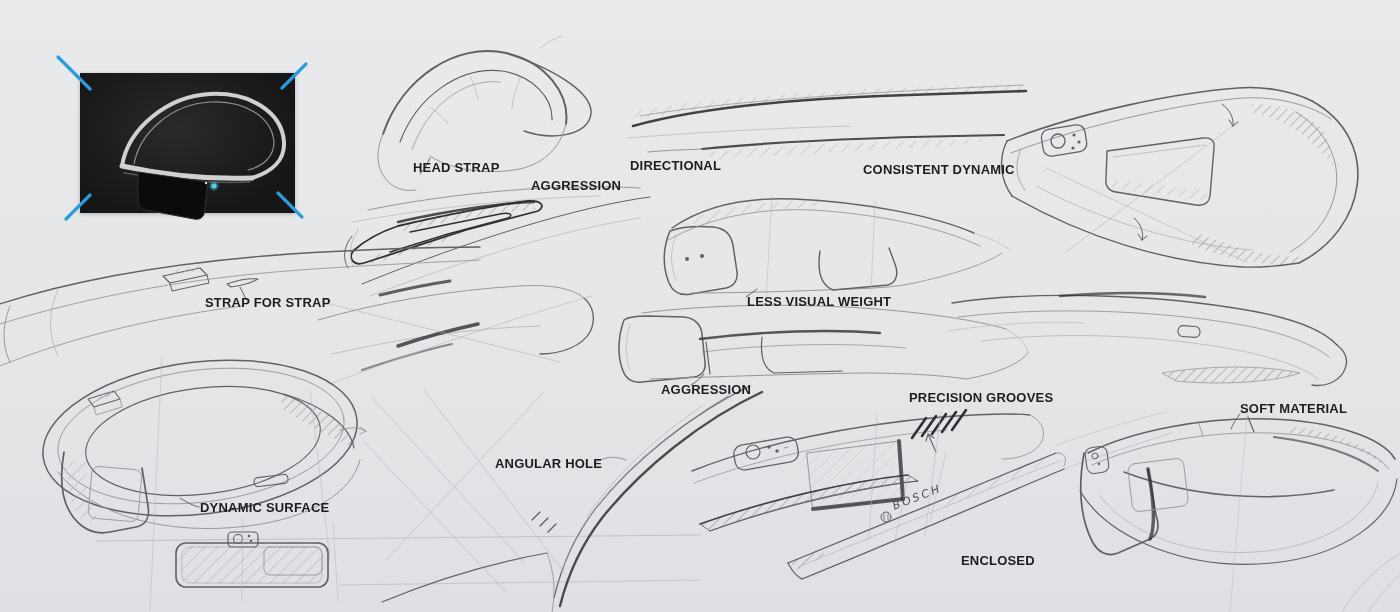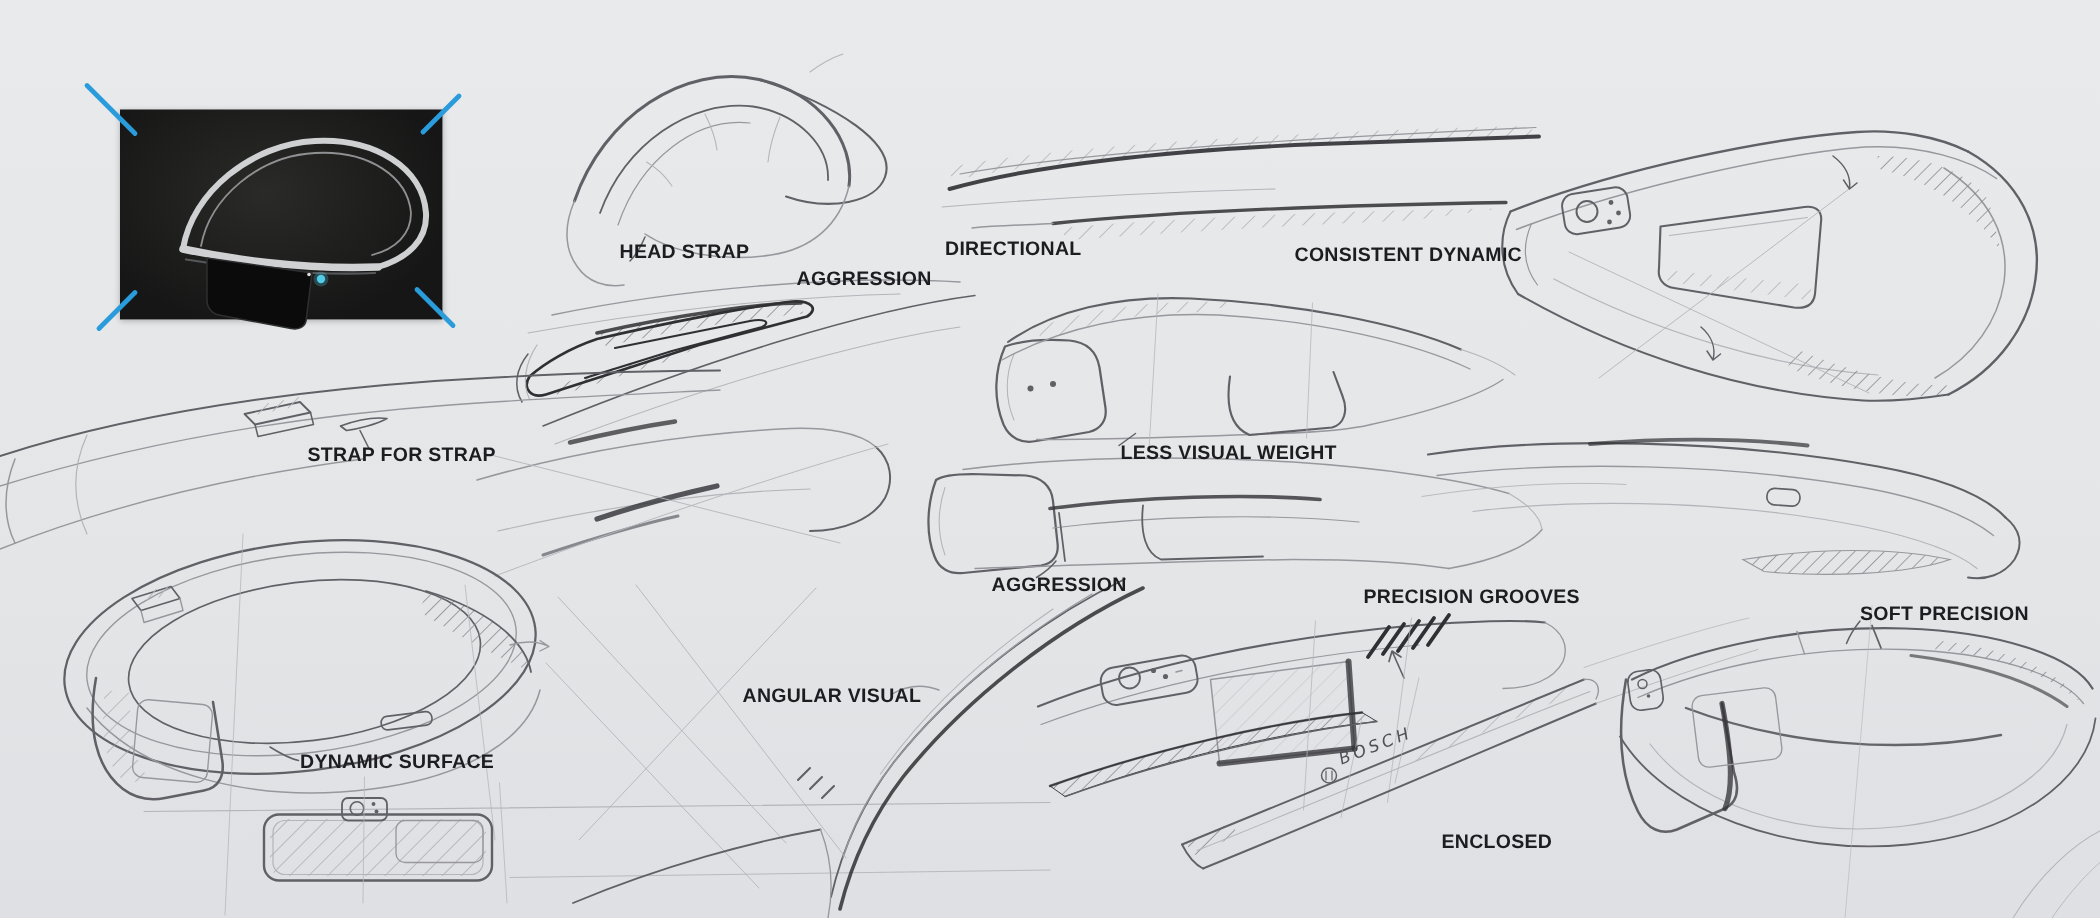--- a/index.html
+++ b/index.html
@@ -328,20 +328,20 @@
 
   <div id="annotations">
       <div class="label" style="left: 413px; top: 161px;">HEAD STRAP</div>
       <div class="label" style="left: 531px; top: 179px;">AGGRESSION</div>
       <div class="label" style="left: 630px; top: 159px;">DIRECTIONAL</div>
       <div class="label" style="left: 863px; top: 163px;">CONSISTENT DYNAMIC</div>
       <div class="label" style="left: 205px; top: 296px;">STRAP FOR STRAP</div>
       <div class="label" style="left: 713px; top: 295px; padding-left: 34px;">LESS VISUAL WEIGHT</div>
       <div class="label" style="left: 661px; top: 383px;">AGGRESSION</div>
       <div class="label" style="left: 909px; top: 391px;">PRECISION GROOVES</div>
-      <div class="label" style="left: 1240px; top: 402px;">SOFT PRECISION</div>
-      <div class="label" style="left: 495px; top: 457px;">ANGULAR VISUAL</div>
+      <div class="label" style="left: 1240px; top: 402px;">SOFT MATERIAL</div>
+      <div class="label" style="left: 495px; top: 457px;">ANGULAR HOLE</div>
       <div class="label" style="left: 200px; top: 501px;">DYNAMIC SURFACE</div>
       <div class="label" style="left: 961px; top: 526px; margin-top: 28px;">ENCLOSED</div>
     </div>
 
   <div id="bosch-text">BOSCH</div>
 </div>
 
 </body></html>

